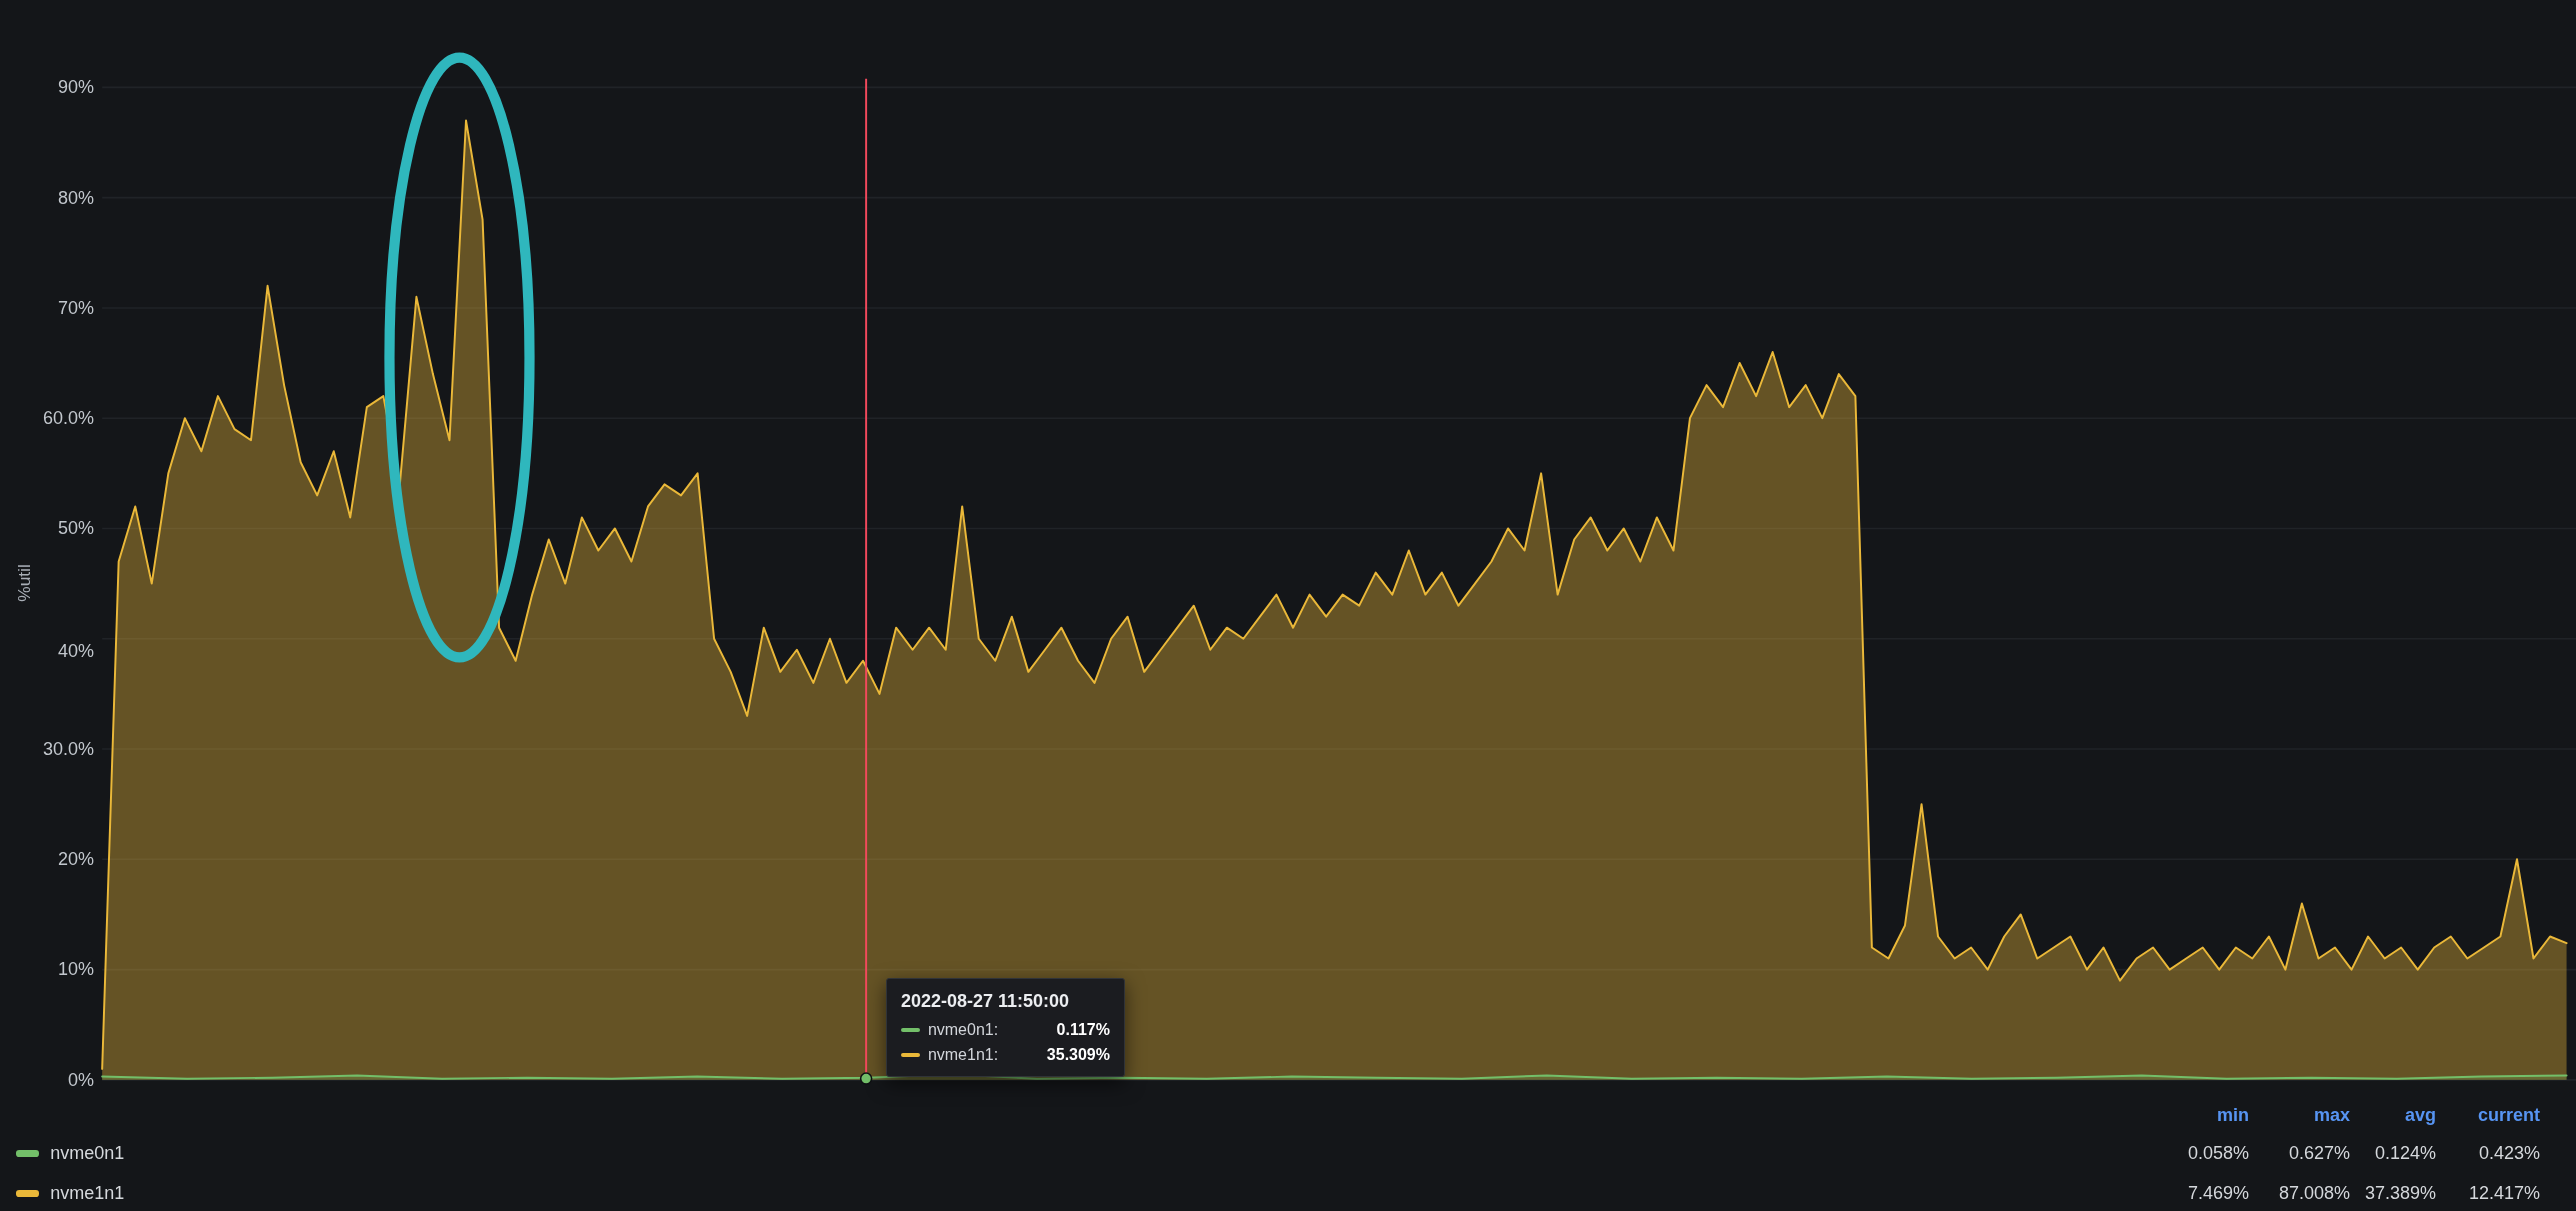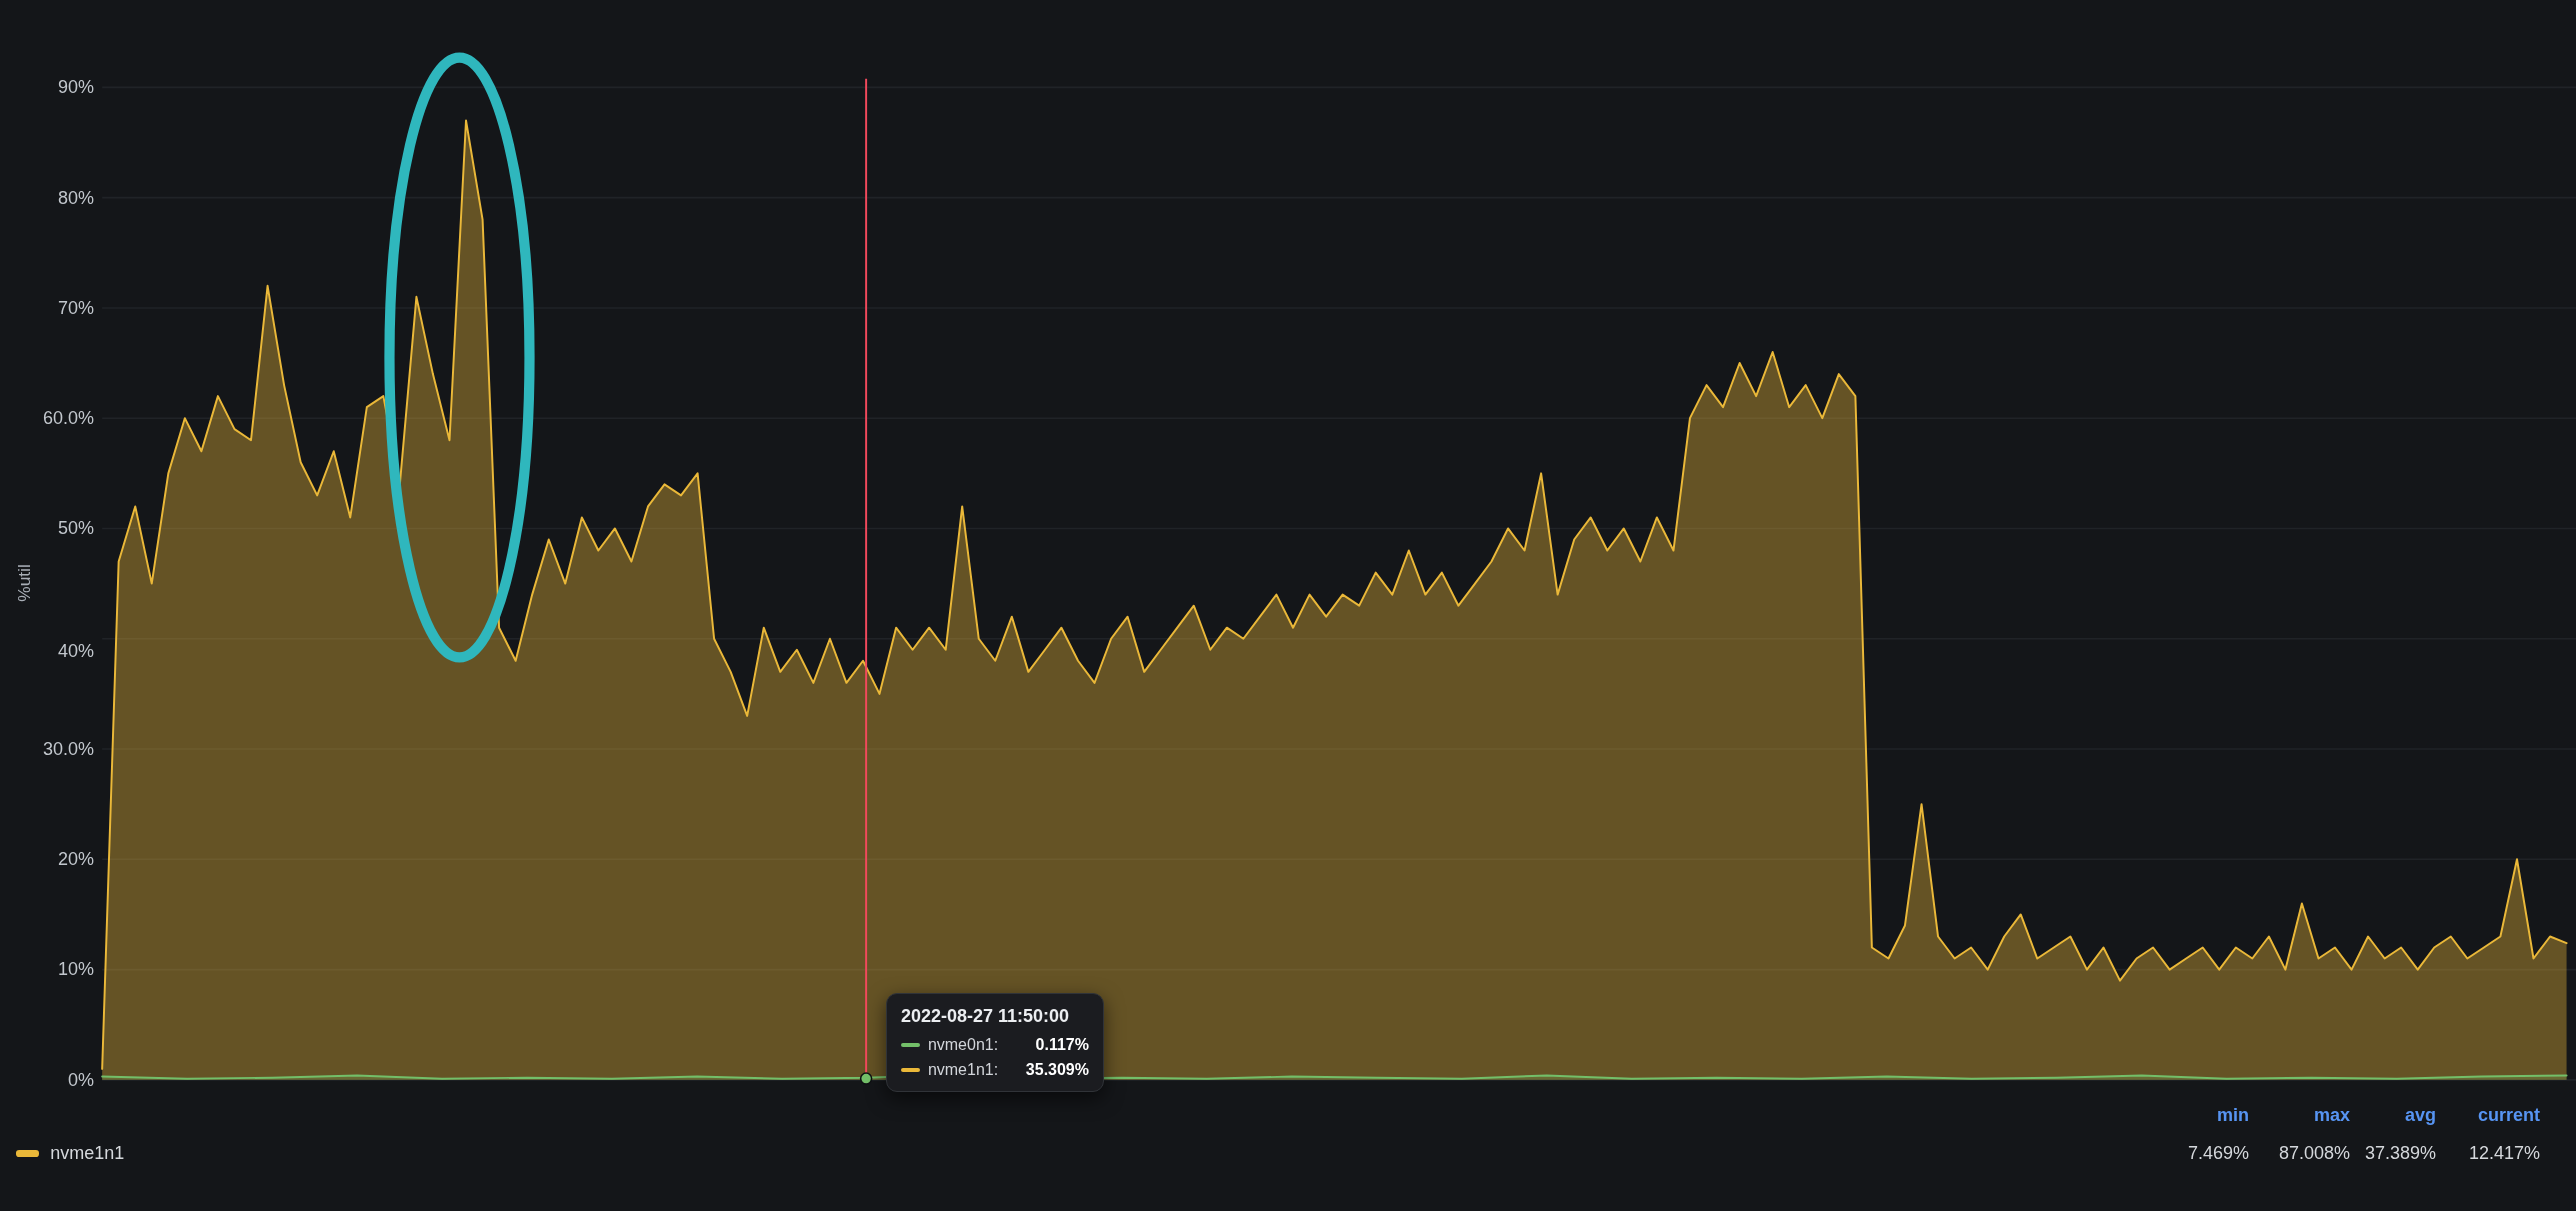--- a/index.html
+++ b/index.html
@@ -17,23 +17,23 @@
     position:absolute; left:23.6px; top:583px; transform:translate(-50%,-50%) rotate(-90deg);
     color:#a8aeb6; font-size:17.3px; white-space:nowrap; z-index:4;
   }
   .yticks { position:absolute; left:0; top:0; width:94px; height:100%; z-index:4; }
   .ytick {
     position:absolute; left:0; width:94px; text-align:right;
     font-size:18px; line-height:22px; color:#c2c7cd;
   }
   svg.chart { position:absolute; left:0; top:0; z-index:1; }
   .tooltip {
-    position:absolute; left:886px; top:978px; width:218px; box-sizing:border-box;
-    background:#1b1c20; border:0.8px solid #303338; border-radius:11px;
-    padding:11.8px 14px; z-index:6; box-shadow:0 6.3px 19px rgba(0,0,0,0.55);margin-top:15px;
+    position:absolute; left:886px; top:978px; width:239px; box-sizing:border-box;
+    background:#1b1c20; border:0.8px solid #303338; border-radius:3px;
+    padding:11.8px 14px; z-index:6; box-shadow:0 6.3px 19px rgba(0,0,0,0.55);
   }
   .tt-title { color:#eceef1; font-size:18px; font-weight:700; margin-bottom:9.4px; }
   .tt-row { display:flex; align-items:center; gap:7.9px; margin-top:7px; font-size:16px; color:#d2d5da; }
   .tt-dash { width:19px; height:3.9px; border-radius:2.4px; flex:0 0 auto; }
   .tt-name { margin-right:auto; }
   .tt-val { font-weight:700; color:#ffffff; }
   .legend { position:absolute; left:0; right:0; top:1097px; z-index:5; }
   .legend-grid {
     display:grid; grid-template-columns: 1fr 102px 101px 86px 104px;
     align-items:center; padding-right:36px;
@@ -106,20 +106,30 @@
   <div class="legend">
       <div class="legend-grid header">
         <div></div>
         <div class="lg-hcell">min</div>
         <div class="lg-hcell">max</div>
         <div class="lg-hcell">avg</div>
         <div class="lg-hcell">current</div>
       </div>
       <div class="legend-grid row">
         <div class="lg-left">
+          <span class="lg-swatch" style="background: rgb(115, 191, 105);"></span>
+          <span class="lg-name">nvme0n1</span>
+        </div>
+        <div class="lg-cell">0.058%</div>
+        <div class="lg-cell">0.627%</div>
+        <div class="lg-cell">0.124%</div>
+        <div class="lg-cell">0.423%</div>
+      </div>
+      <div class="legend-grid row">
+        <div class="lg-left">
           <span class="lg-swatch" style="background: rgb(234, 184, 57);"></span>
           <span class="lg-name">nvme1n1</span>
         </div>
         <div class="lg-cell">7.469%</div>
         <div class="lg-cell">87.008%</div>
         <div class="lg-cell">37.389%</div>
         <div class="lg-cell">12.417%</div>
       </div>
     </div>
 

